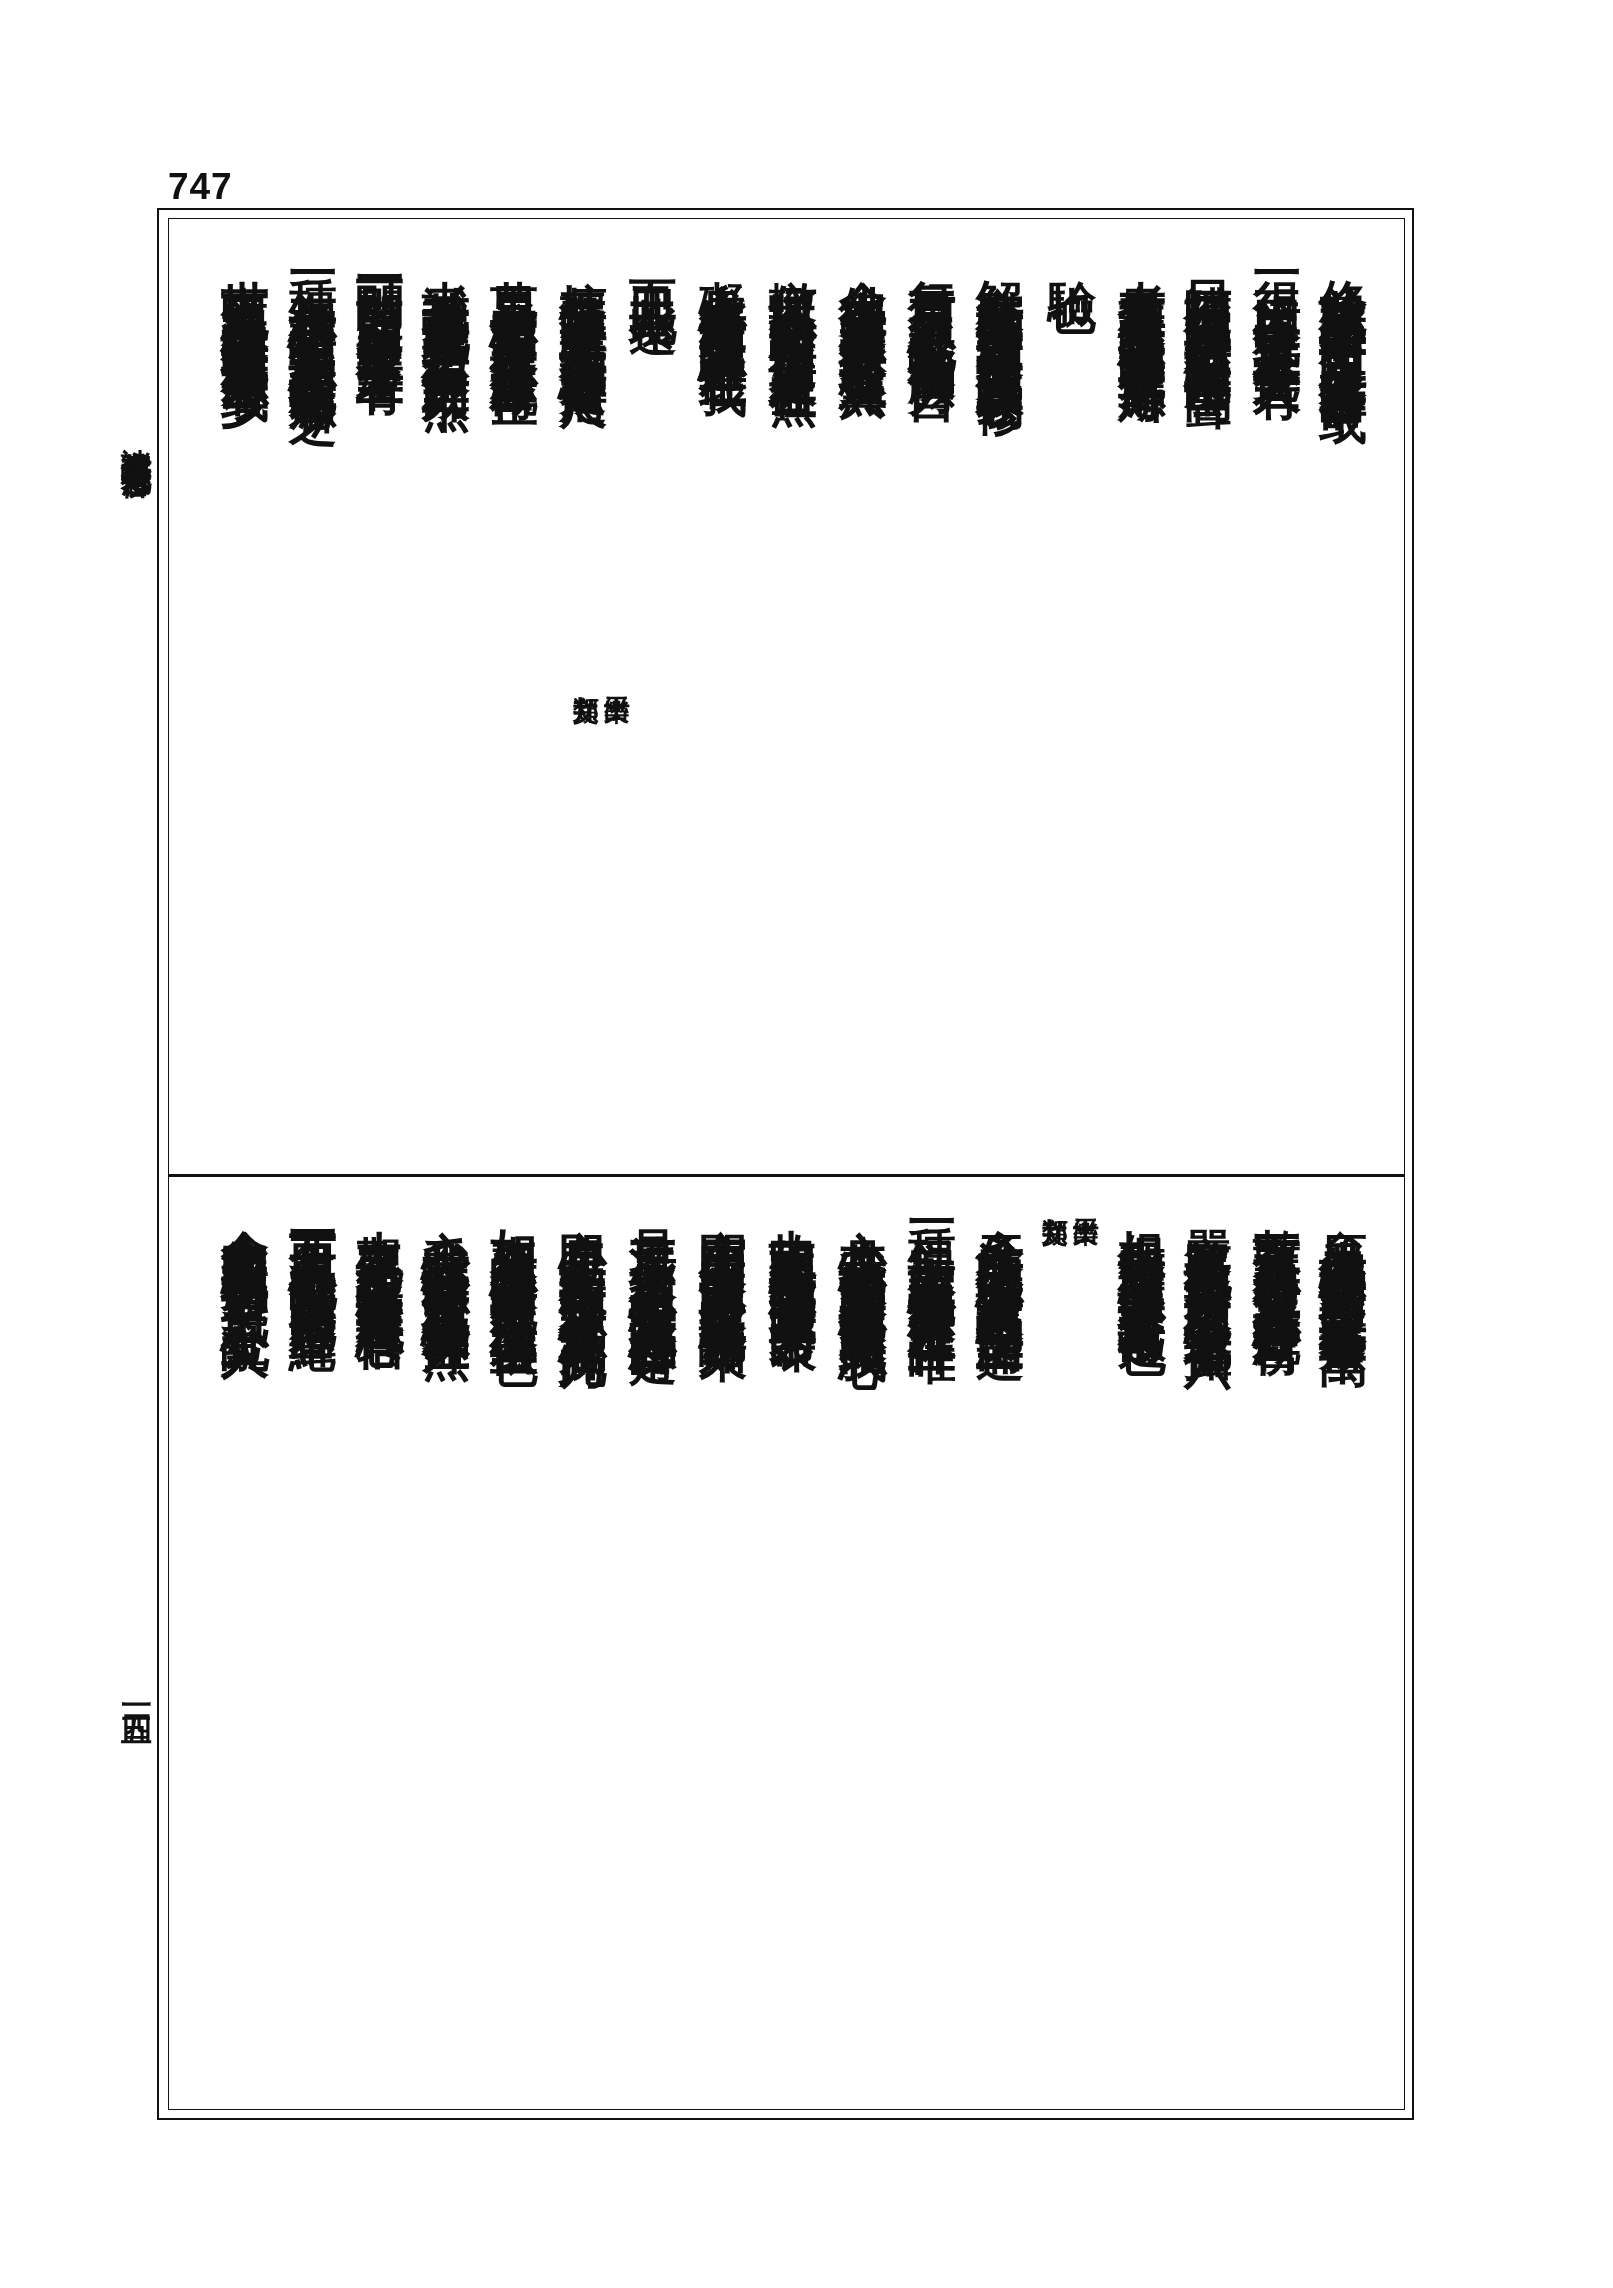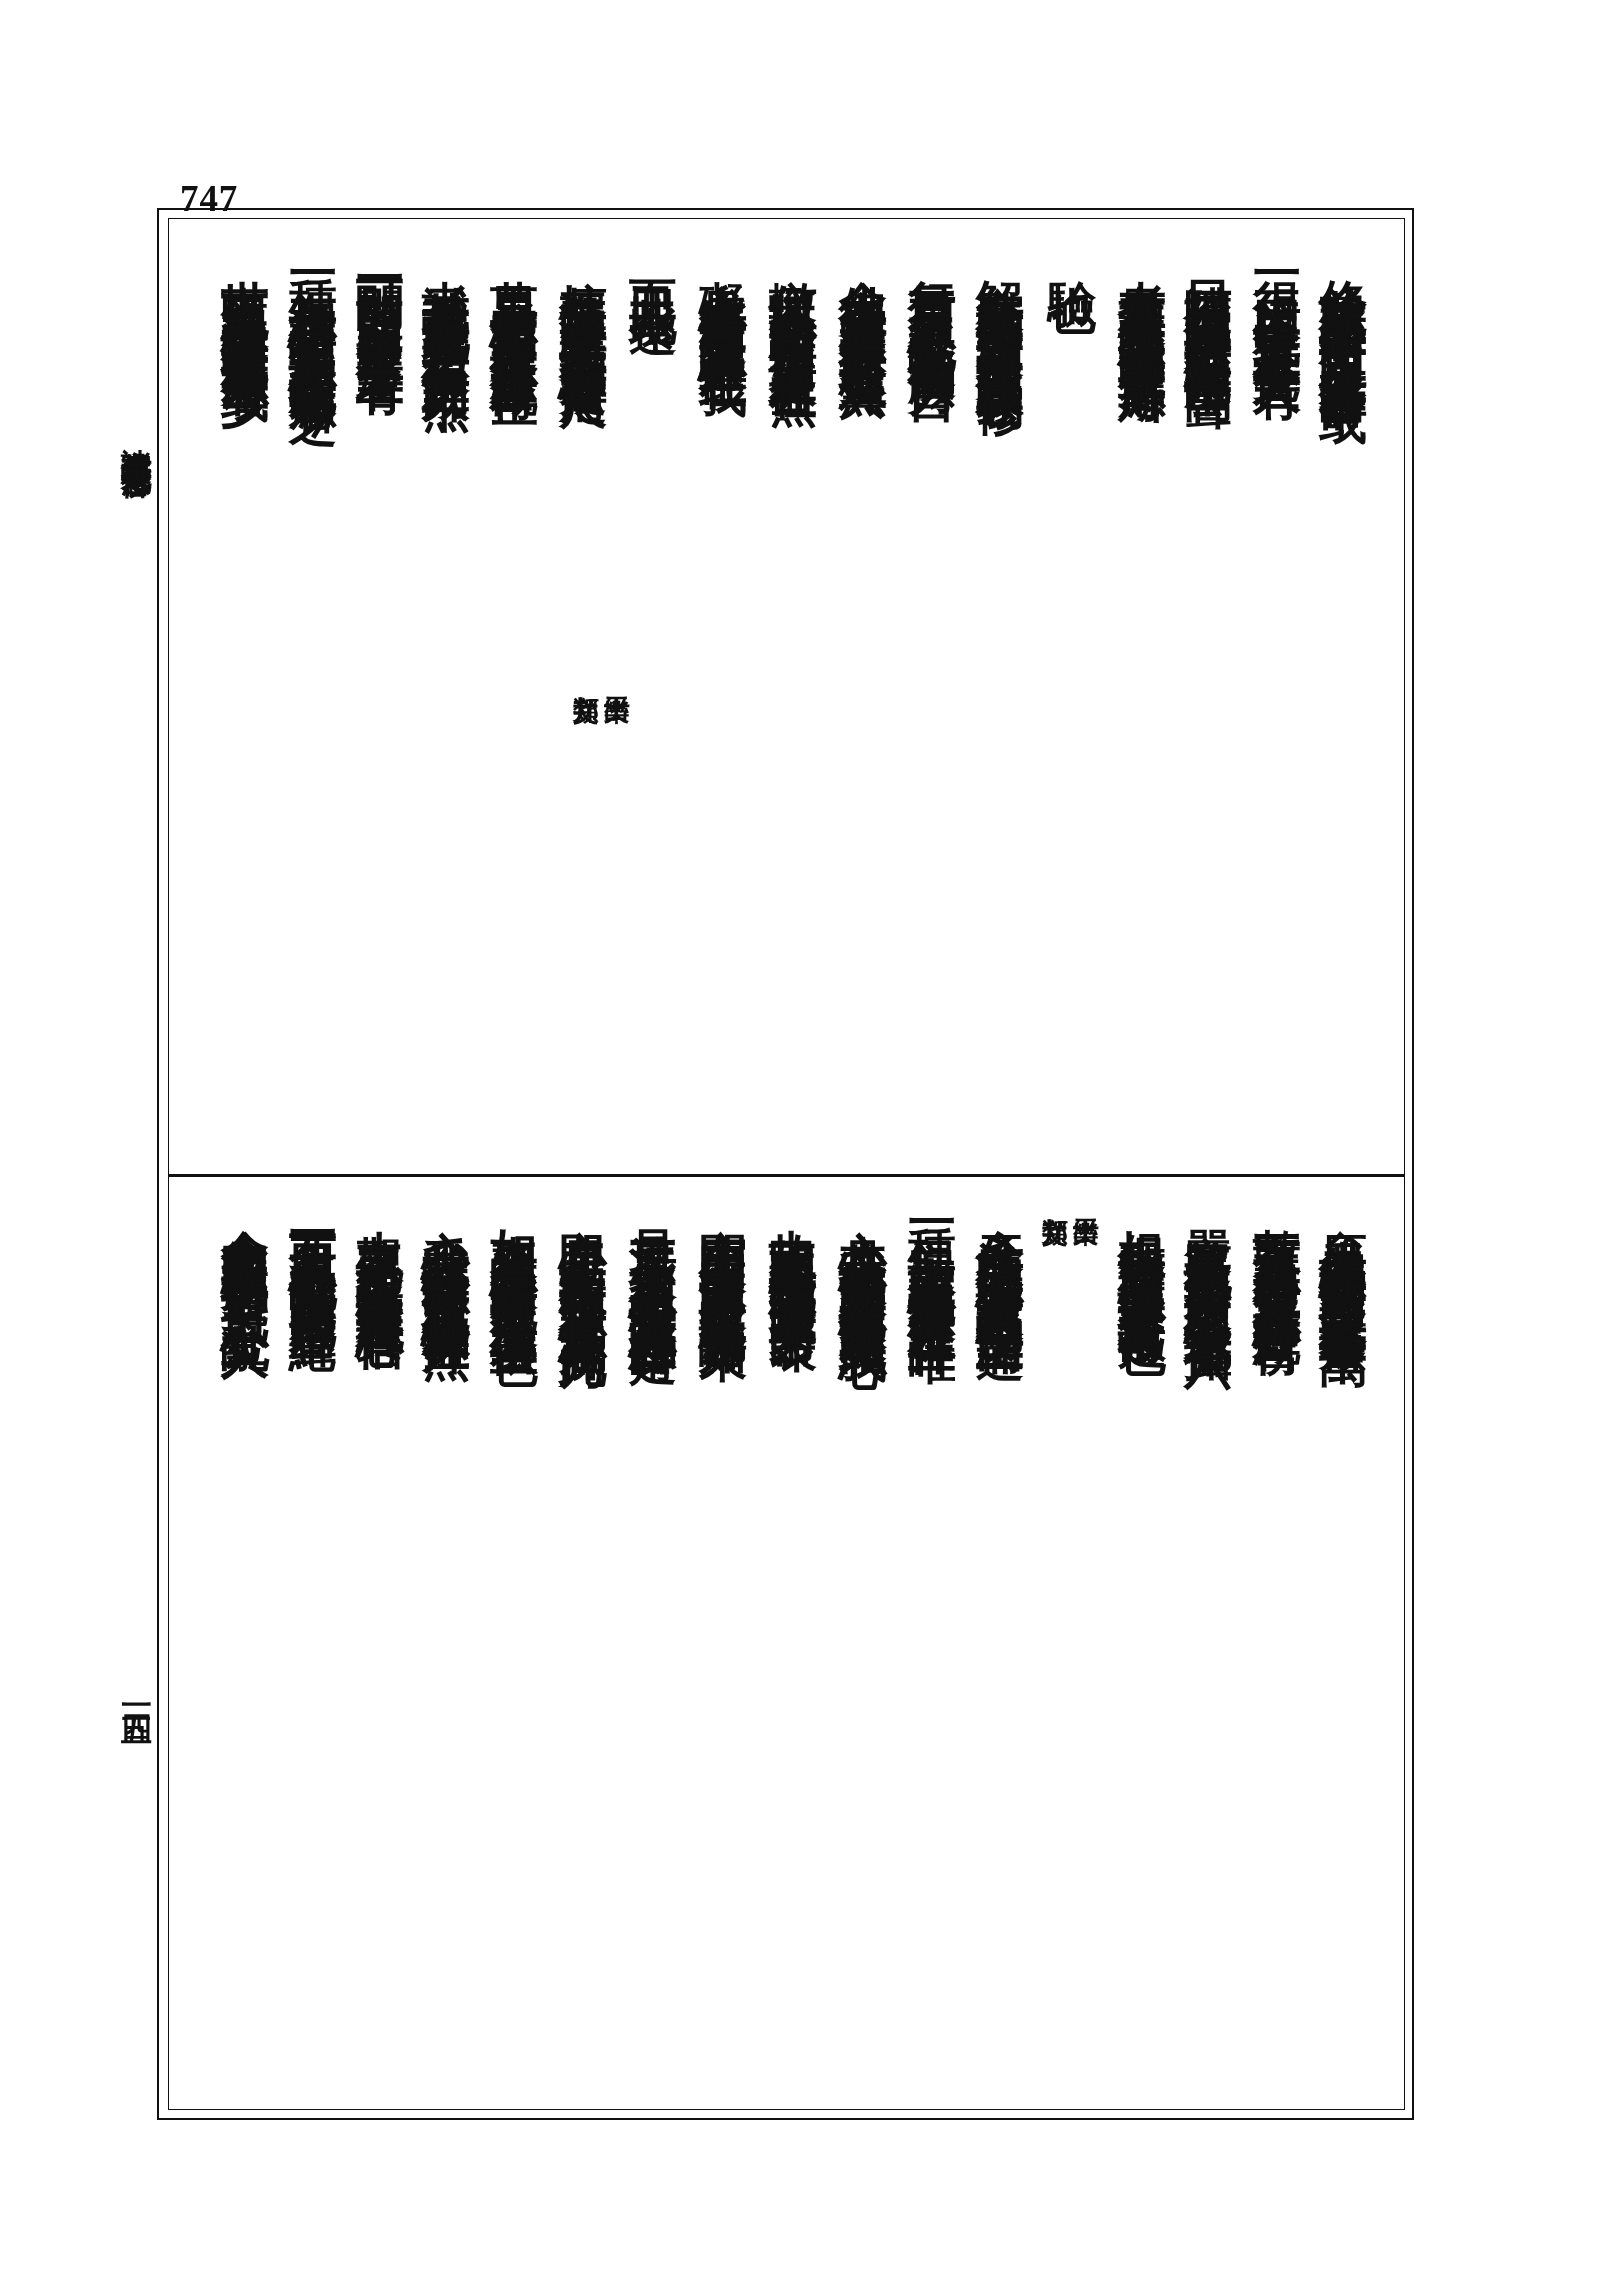--- a/index.html
+++ b/index.html
@@ -1,19 +1,19 @@
 <!DOCTYPE html>
 <html style="font-size:14.8px"><head>
 <meta charset="utf-8">
 <style>
   html, body { margin:0; padding:0; background:#ffffff; }
   body { width:1613px; height:2289px; position:relative; overflow:hidden;
          font-family:"DejaVu Serif","Liberation Serif",serif; color:#111; }
-  .page-number { position:absolute; left:180px; top:166px; font-size:37px; font-weight:bold;
-                 font-family:Liberation Serif, serif; letter-spacing:0.9px;margin-top:11px; }
+  .page-number { position:absolute; left:168px; top:166px; font-size:37px; font-weight:bold;
+                 font-family:Liberation Sans, sans-serif; letter-spacing:0.9px; }
   .frame-outer { position:absolute; left:157px; top:208px; width:1257px; height:1912px;
                  border:2.8px solid #111; box-sizing:border-box; }
   .frame-inner { position:absolute; left:168px; top:218px; width:1237px; height:1892px;
                  border:1.8px solid #111; box-sizing:border-box; }
   .divider { position:absolute; left:168px; top:1174px; width:1237px; height:2.8px; background:#111; }
   .margin-title { position:absolute; left:118px; top:423px; width:37px;
                   writing-mode:vertical-rl; font-size:31px; font-weight:bold; line-height:37px; letter-spacing:1.8px; }
   .margin-folio { position:absolute; left:118px; top:1689px; width:37px;
                   writing-mode:vertical-rl; font-size:31px; font-weight:bold; line-height:37px; letter-spacing:1.8px; }
   .section { position:absolute; left:185px; width:1200px; }

